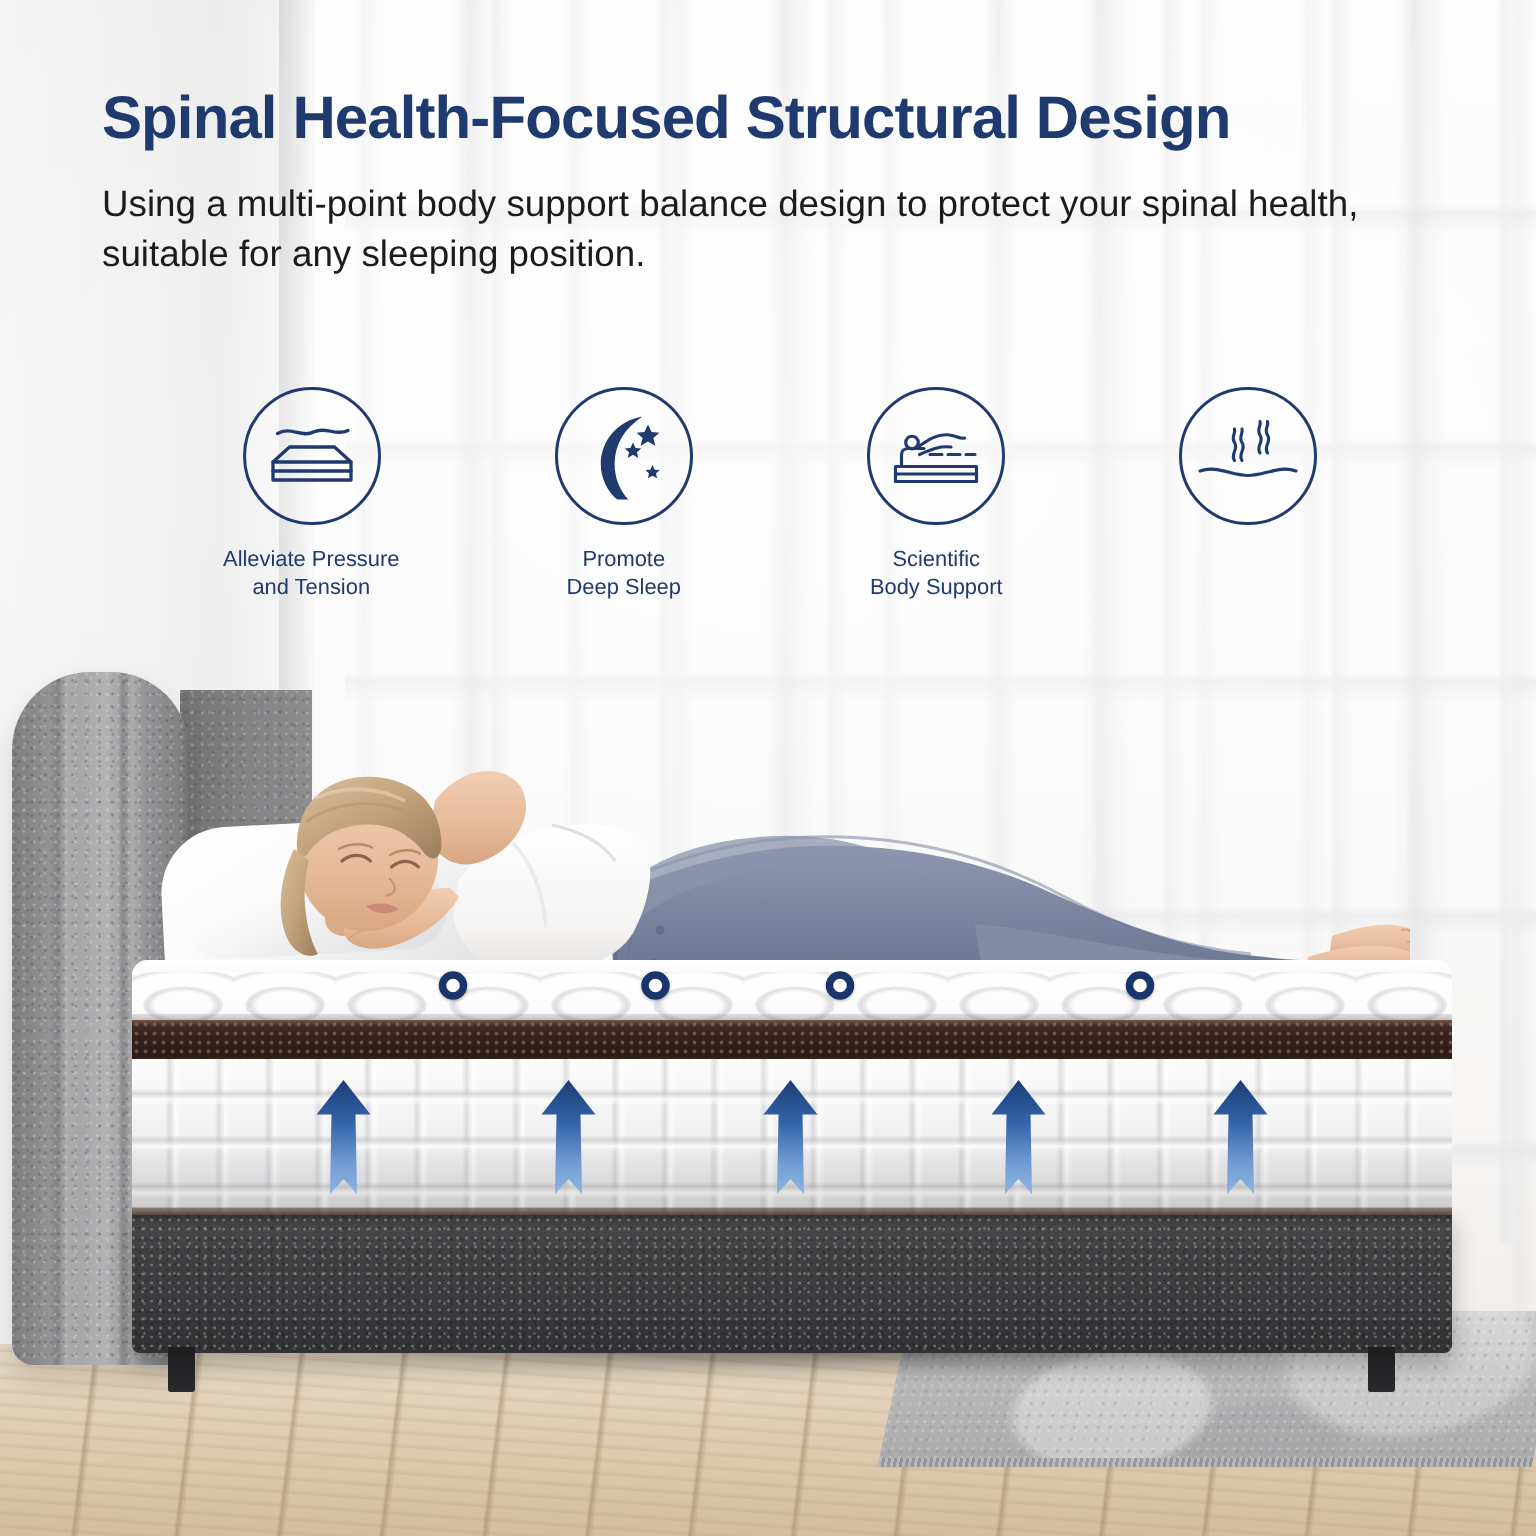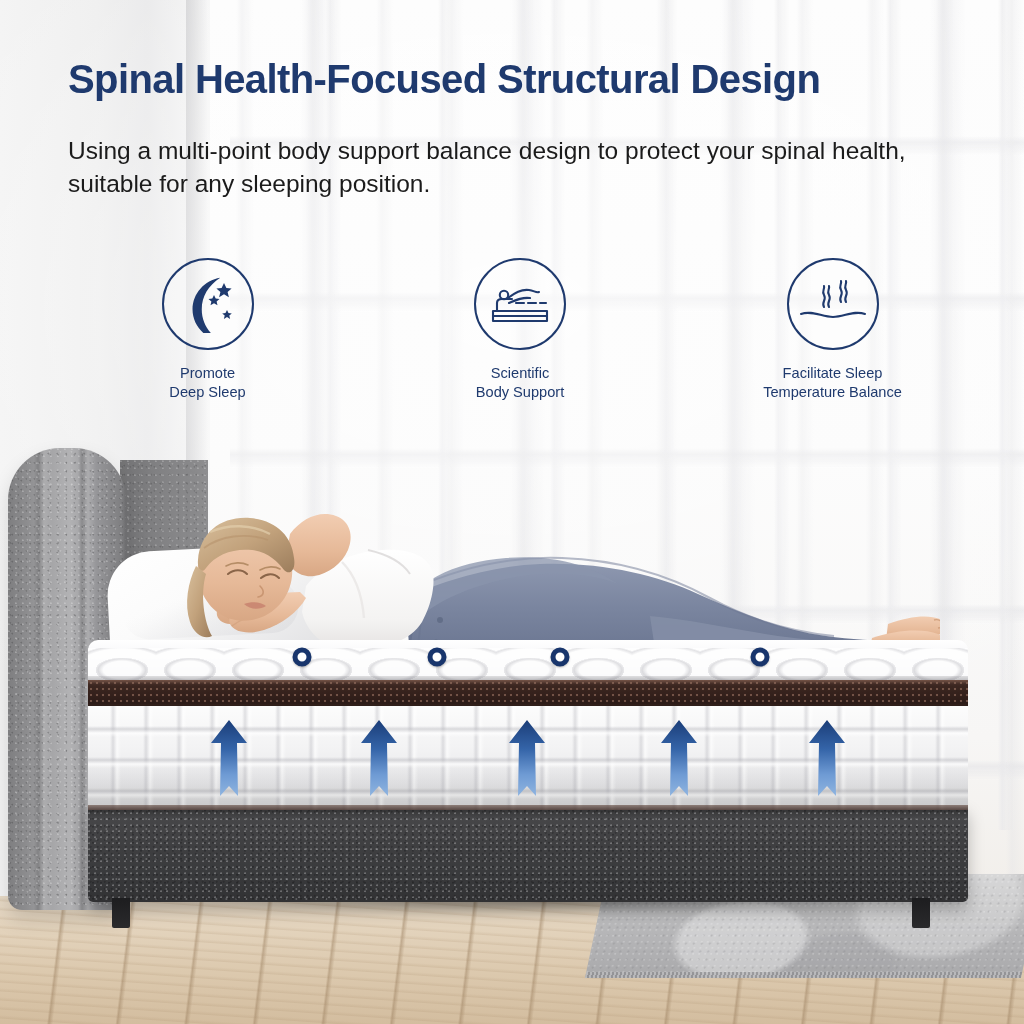--- a/index.html
+++ b/index.html
@@ -74,21 +74,21 @@
   }
 
   
   .headline {
     position:absolute; left:68px; top:58px; width:900px;
     font-size:40px; font-weight:bold; letter-spacing:-0.6px;
     color:#1f3a6e; line-height:1.08;
     white-space:nowrap;
   }
   .subtitle {
-    position:absolute; left:68px; top:134px; width:880px;
+    position:absolute; left:68px; top:120px; width:880px;
     font-size:24.5px; font-weight:400; color:#1b1b1b;
     line-height:1.36;
   }
 
   
   .features {
     position:absolute; left:110px; top:258px; width:820px; height:160px;
     display:flex; justify-content:space-between; align-items:flex-start;
   }
   .feature { width:195px; display:flex; flex-direction:column; align-items:center; }
@@ -360,20 +360,32 @@
     <div class="rug-pattern"></div>
     <div class="rug-noise"></div>
     <div class="rug-fringe"></div>
   </div>
 
   <div class="headline">Spinal Health-Focused Structural Design</div>
   <div class="subtitle">Using a multi-point body support balance design to protect your spinal health, suitable for any sleeping position.</div>
 
   <div class="features">
 
+    <div class="feature">
+      <div class="f-circle">
+        <svg width="62" height="52" viewBox="0 0 62 52" fill="none" stroke="#1f3a6e" stroke-width="2.2" stroke-linecap="round" stroke-linejoin="round">
+          <path d="M8 11 C17 6, 24 14, 32 10 C40 6, 47 13, 55 9"></path>
+          <path d="M16 20 L46 20 L57 30 L5 30 Z"></path>
+          <path d="M5 30 L5 42 L57 42 L57 30"></path>
+          <path d="M5 36 L57 36"></path>
+        </svg>
+      </div>
+      <div class="f-label">Alleviate Pressure
+and Tension</div>
+    </div>
 
     <div class="feature">
       <div class="f-circle">
         <svg width="60" height="58" viewBox="0 0 60 58" fill="#1f3a6e">
           <path d="M36 6 C24 8, 15 18, 15 30 C15 42, 24 52, 36 54 C27 48, 22 40, 22 30 C22 20, 27 12, 36 6 Z" transform="scale(1.32) translate(-4,-4)"></path>
           <path d="M46 8 l2.4 5 5.2.5 -4 3.5 1.3 5.2 -4.9-2.9 -4.9 2.9 1.3-5.2 -4-3.5 5.2-.5 Z"></path>
           <path d="M36 20 l1.7 3.6 3.8.4 -2.9 2.5 .9 3.8 -3.5-2.1 -3.5 2.1 .9-3.8 -2.9-2.5 3.8-.4 Z"></path>
           <path d="M49 35 l1.5 3.1 3.3.3 -2.5 2.2 .8 3.3 -3.1-1.8 -3.1 1.8 .8-3.3 -2.5-2.2 3.3-.3 Z"></path>
         </svg>
       </div>
@@ -400,22 +412,20 @@
     <div class="feature">
       <div class="f-circle">
         <svg width="70" height="70" viewBox="0 0 70 70" fill="none" stroke="#1f3a6e" stroke-width="2.1" stroke-linecap="round" stroke-linejoin="round">
           <path d="M26 38 C23 33, 29 31, 26 26 C23.5 22, 27 20, 26 17"></path>
           <path d="M31 38 C28 33, 34 31, 31 26 C28.5 22, 32 20, 31 17"></path>
           <path d="M43 33 C40 28, 46 26, 43 21 C40.5 17, 44 15, 43 12"></path>
           <path d="M48 33 C45 28, 51 26, 48 21 C45.5 17, 49 15, 48 12"></path>
           <path d="M3 45 C14 41, 24 48, 35 48 C46 48, 56 41, 67 45"></path>
         </svg>
       </div>
-      <div class="f-label">Facilitate Sleep
-Temperature Balance</div>
     </div>
 
   </div>
 
   <div class="headboard-back">
     <div class="hb-noise"></div>
   </div>
   <div class="headboard">
     <div class="hb-tuft"></div>
     <div class="hb-noise"></div>

